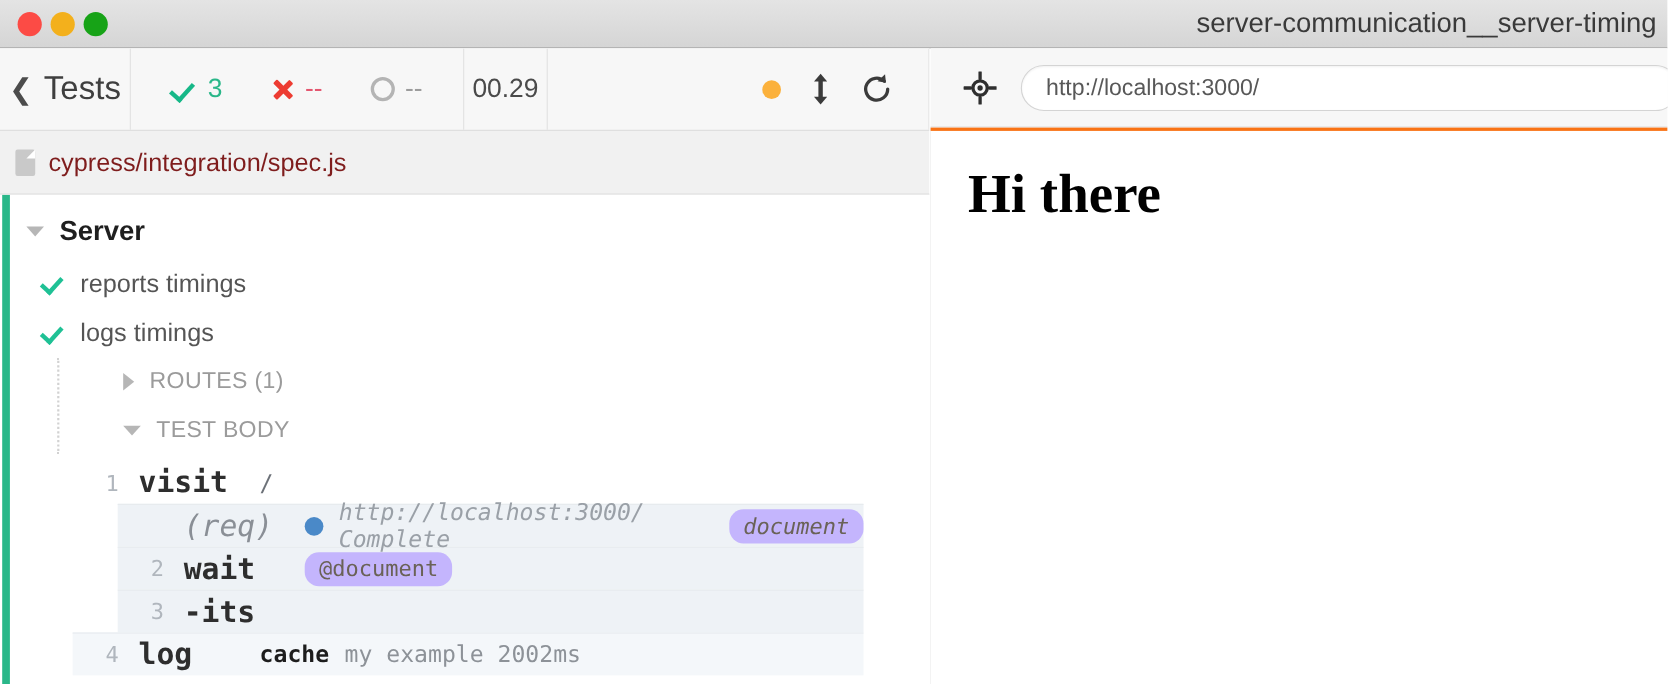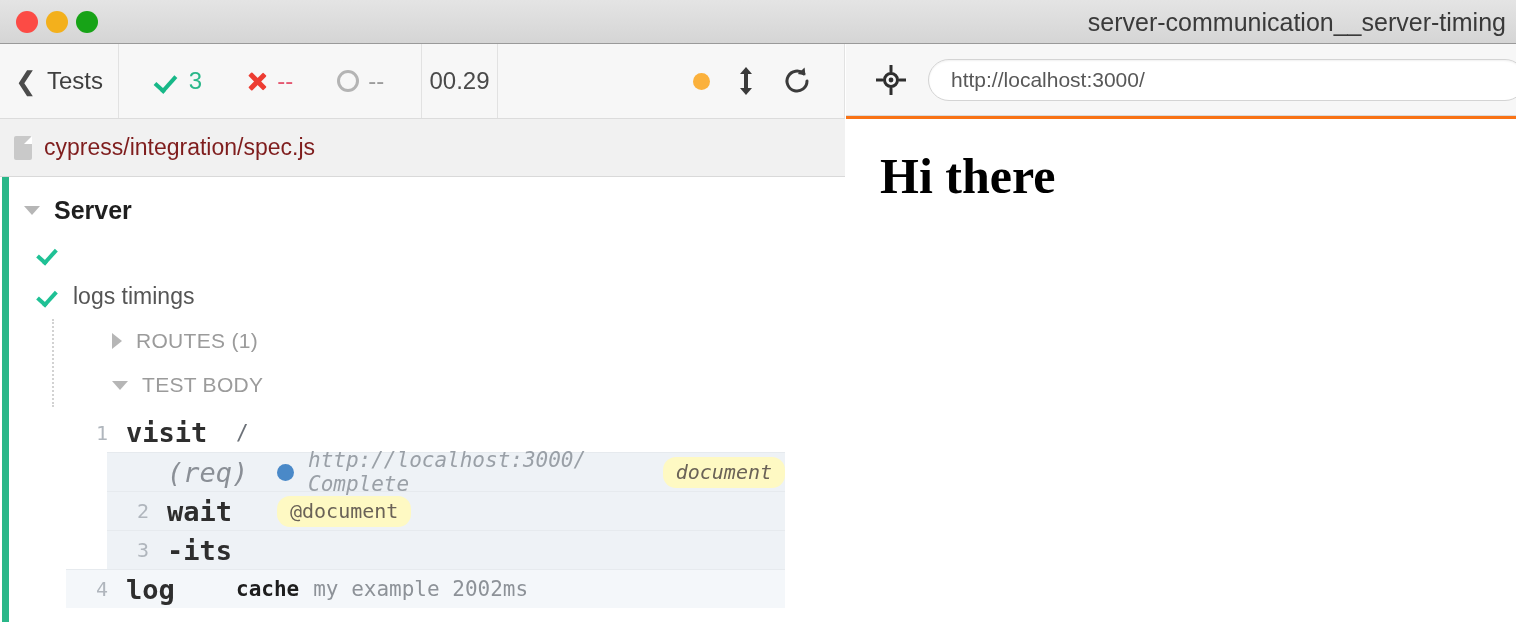--- a/index.html
+++ b/index.html
@@ -50,21 +50,21 @@
   .hdr-cell {
     display: flex; align-items: center; justify-content: center;
     border-right: 1px solid #e2e2e2;
     height: 100%;
   }
   .cell-tests { width: 119px; gap: 8px; }
   .back-chevron {
     font-size: 26px; color: #4c4c4c; line-height: 1;
     margin-right: 2px; font-weight: 400;
   }
-  .tests-label { font-size: 24px; color: #3f3f3f; }
+  .tests-label { font-size: 30px; color: #3f3f3f; }
 
   .cell-stats { width: 303px; gap: 0; }
   .stat { display: flex; align-items: center; gap: 9px; padding: 0 22px; }
   .stat-num { font-size: 24px; }
   .num-pass { color: #2ab789; }
   .num-fail { color: #e45770; }
   .num-pend { color: #9c9c9c; }
   .ico-check {
     width: 24px; height: 24px; position: relative; display: inline-block;
   }
@@ -208,21 +208,21 @@
     font-size: 21px; color: #5c6168; display: flex;
     align-items: center; gap: 14px;
     font-family: "DejaVu Sans Mono", monospace;
   }
   .cmd-msg.italic { font-style: italic; color: #9aa0a7; }
   .blue-dot {
     width: 17px; height: 17px; border-radius: 50%;
     background: #4a89c8; flex: none; display: inline-block;
   }
   .pill {
-    background: #fef9c3; color: #6a6257; border-radius: 13px;
+    background: #c4b5fd; color: #6a6257; border-radius: 13px;
     padding: 3px 13px 4px; font-size: 20px;
     font-family: "DejaVu Sans Mono", monospace;
   }
   .pill.italic { font-style: italic; }
   .msg-strong { font-weight: bold; color: #1d1d1d; }
   .msg-dim    { color: #8d9298; }
   .slash { color: #6c7178; }
 
   
   .drag-handle {
@@ -332,20 +332,21 @@
     <div class="tree">
       <div class="green-rail"></div>
 
       <div class="suite-row">
         <span class="tri"></span>
         <span class="suite-name">Server</span>
       </div>
 
       <div class="test-row">
         <span class="chk"></span>
+        <span class="test-name">reports timings</span>
       </div>
 
       <div class="test-row">
         <span class="chk"></span>
         <span class="test-name">logs timings</span>
       </div>
 
       <div class="group-wrap">
         <span class="dotline"></span>
 

